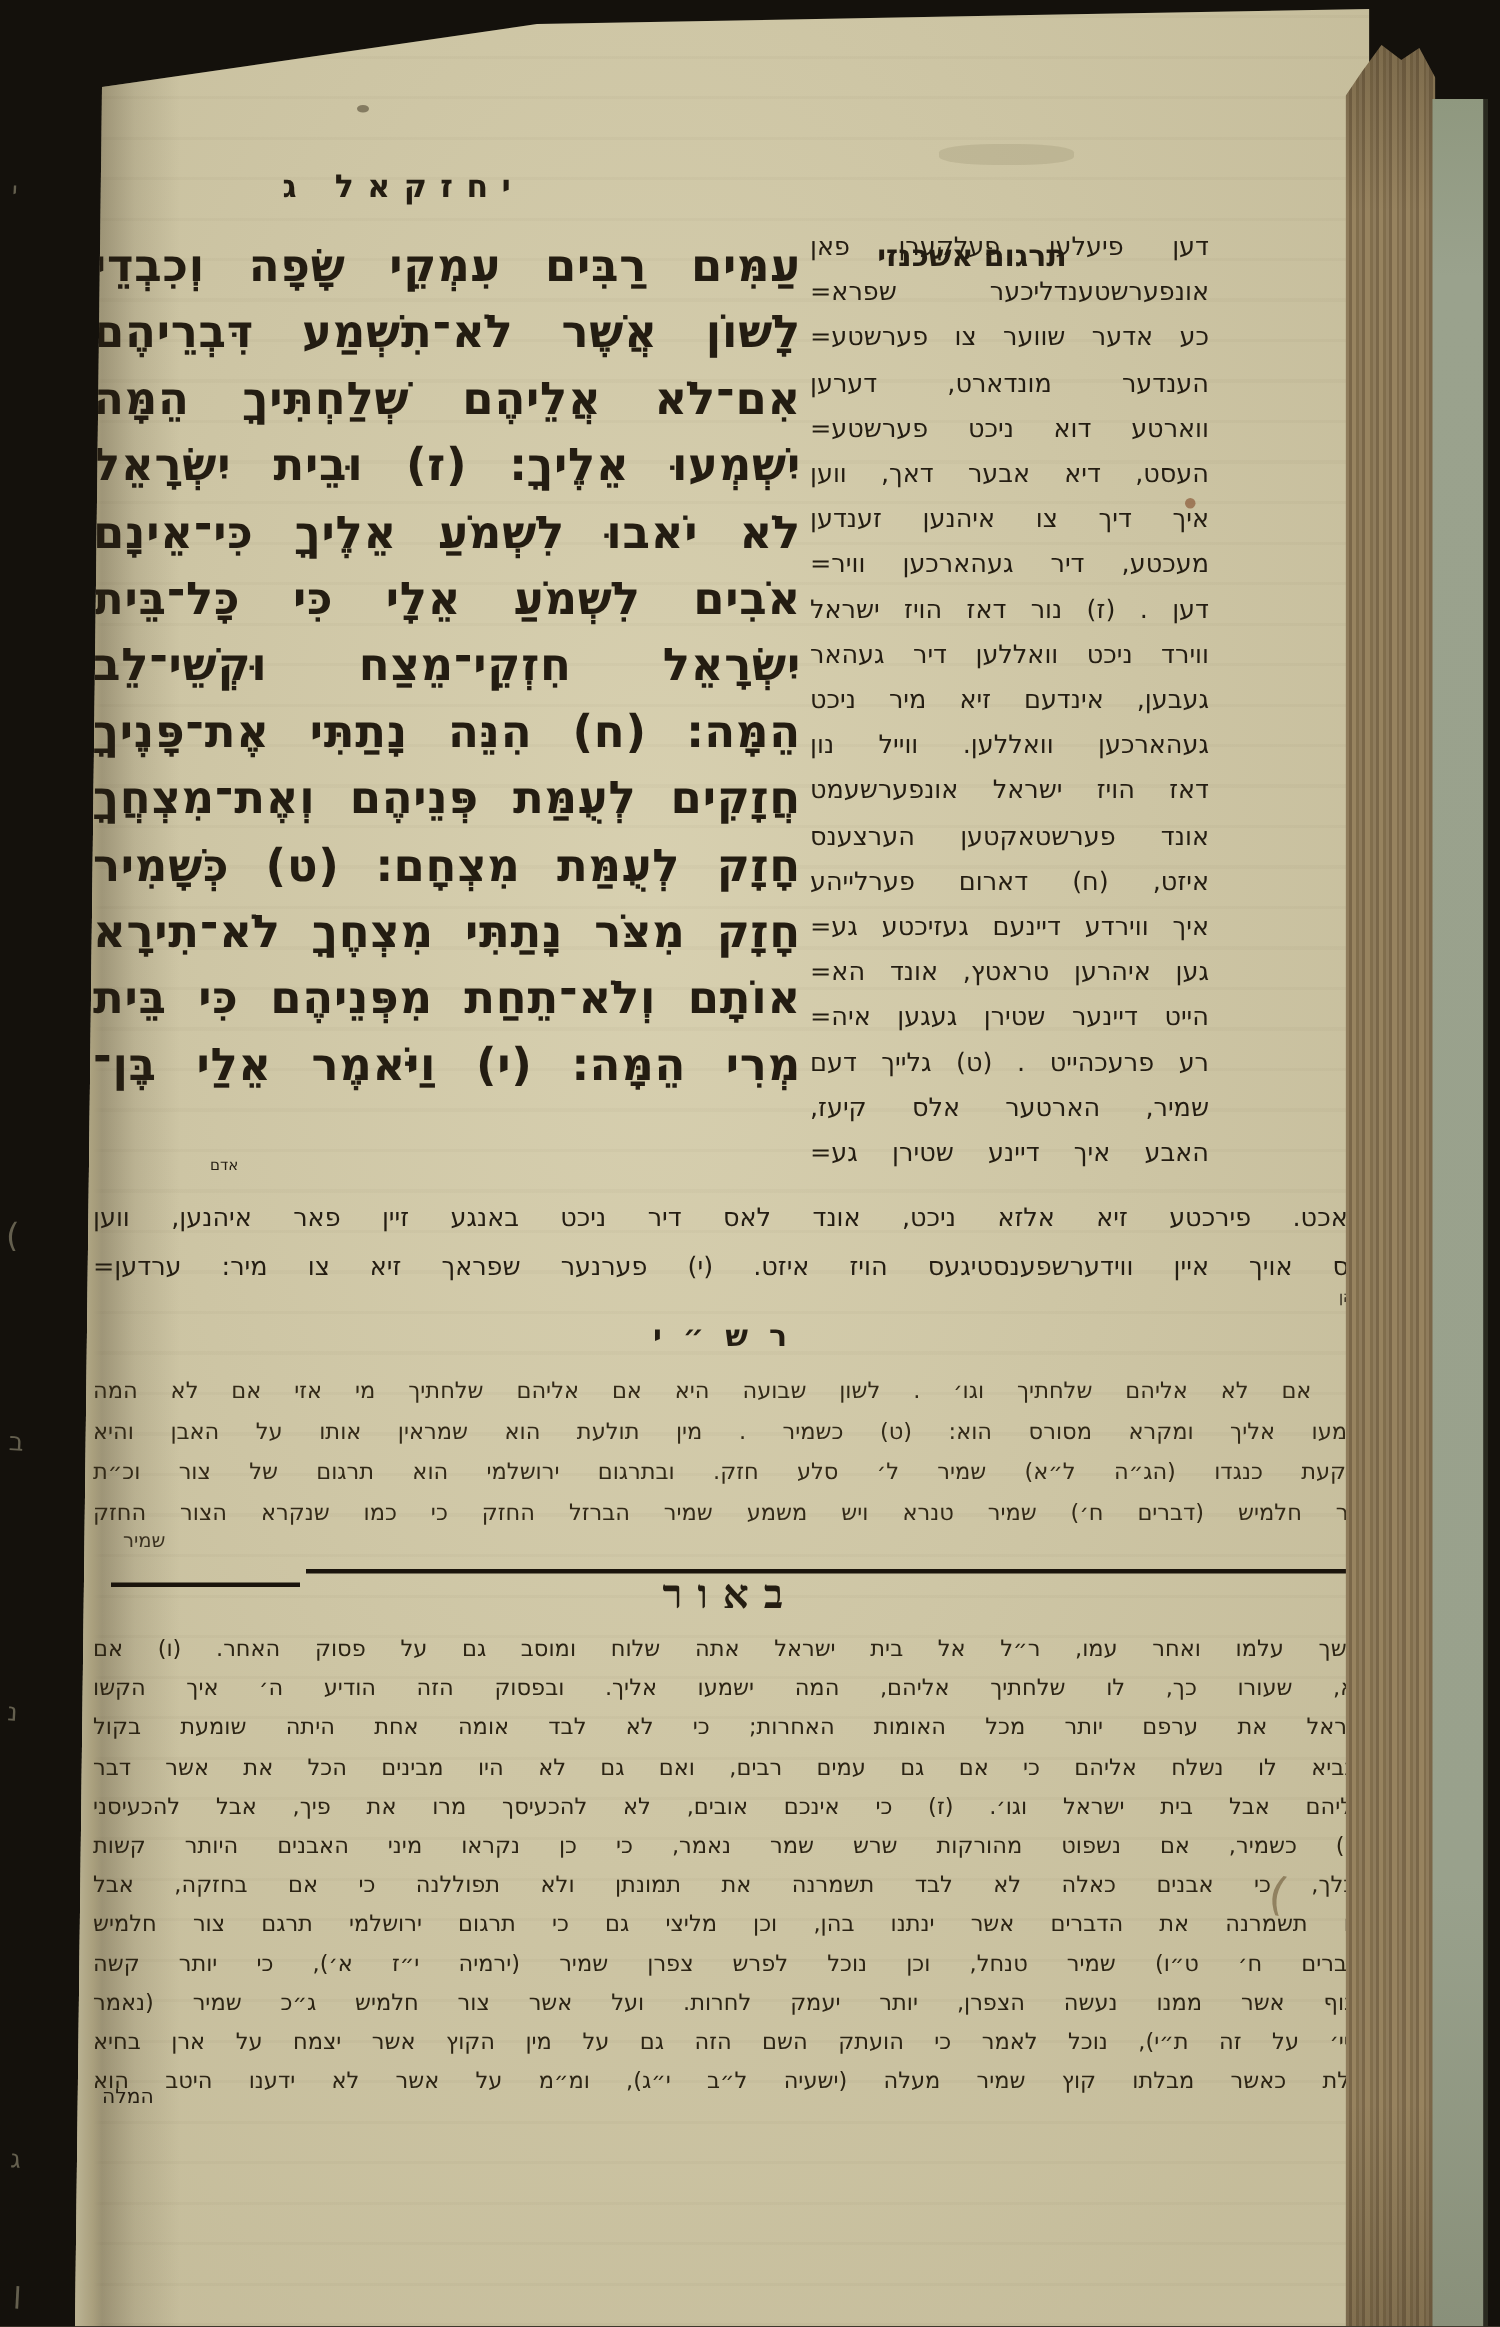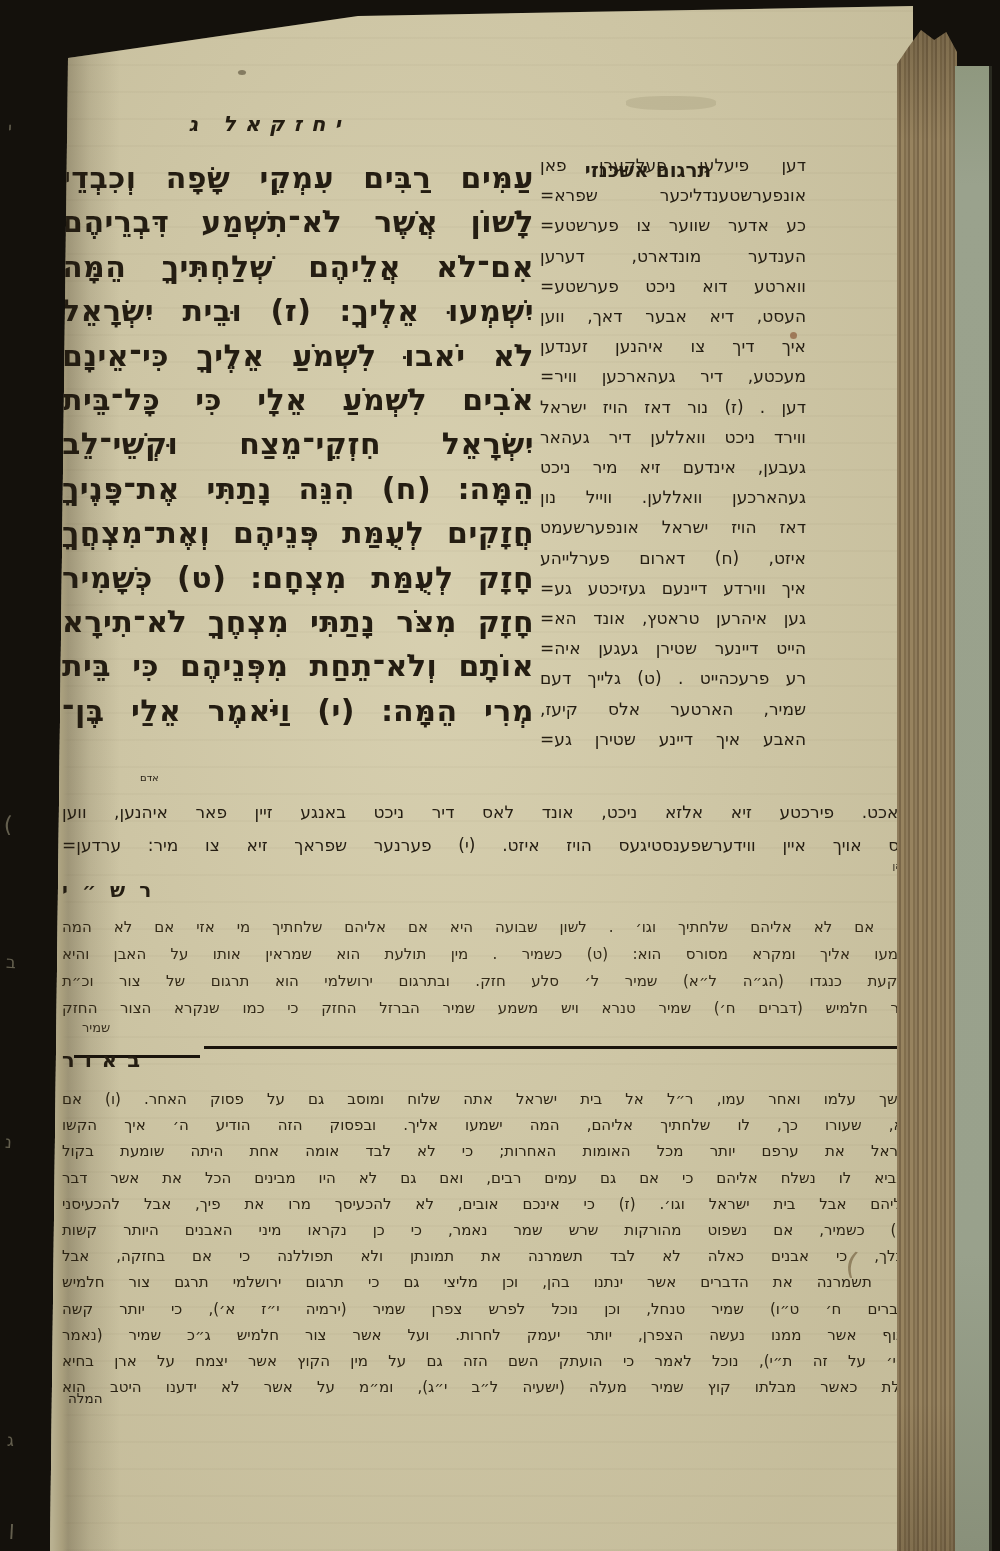--- a/index.html
+++ b/index.html
@@ -25,21 +25,21 @@
           repeating-linear-gradient(0deg, rgba(118,106,76,.05) 0 2px, rgba(0,0,0,0) 2px 27px),
           var(--paper,#d3cba9);}
   .spot{position:absolute;border-radius:50%;pointer-events:none;}
   .spot.s1{left:762px;top:332px;width:7px;height:7px;background:rgba(122,62,30,.55);}
   .spot.s2{left:598px;top:96px;width:90px;height:14px;border-radius:40%;background:rgba(110,100,70,.15);}
   .spot.s3{left:210px;top:70px;width:8px;height:5px;background:rgba(60,50,30,.5);}
   .pen-mark{position:absolute;left:818px;top:1246px;font-size:30px;color:rgba(100,78,46,.55);transform:rotate(12deg);}
 
   
   .head-left{position:absolute;left:108px;top:112px;width:266px;text-align:center;
-             font-size:21px;font-weight:bold;letter-spacing:9px;direction:rtl;font-style:italic;}
+             font-size:21px;font-weight:bold;letter-spacing:9px;direction:rtl;}
   .head-right{position:absolute;left:514px;top:110px;width:212px;text-align:center;
               font-size:20px;font-weight:bold;direction:rtl;margin-top:48px;}
 
   .jline{direction:rtl;text-align:justify;text-align-last:justify;}
 
   
   .bible-col{position:absolute;left:34px;top:156px;width:472px;}
   .bible-col .jline{font-size:30px;font-weight:bold;line-height:44.4px;letter-spacing:.5px;}
 
   
@@ -50,32 +50,32 @@
   .para{position:absolute;left:34px;top:796px;width:848px;}
   .para .jline{font-size:17px;line-height:33px;}
 
   .catch{position:absolute;font-size:10px;direction:rtl;}
   .catch.bible{left:112px;top:772px;}
   .catch.para{left:36px;top:860px;}
   .catch.rashi{left:54px;top:1020px;font-size:13px;color:#3a3120;}
   .catch.biur{left:40px;top:1390px;font-size:13.5px;text-align:center;}
 
   
-  .rashi-title{position:absolute;left:34px;top:878px;width:850px;text-align:left;
+  .rashi-title{position:absolute;left:34px;top:878px;width:850px;text-align:center;
                font-size:20px;font-weight:bold;letter-spacing:14px;direction:rtl;}
   .rashi-text{position:absolute;left:34px;top:914px;width:850px;color:#332a18;}
   .rashi-text .jline{font-size:15px;line-height:27px;}
 
   
   .ruleA{position:absolute;left:176px;top:1046px;width:702px;height:3px;background:var(--rule,#1a140c);}
   .ruleB{position:absolute;left:46px;top:1055px;width:126px;height:3px;background:var(--rule,#1a140c);}
 
   
-  .biur-title{position:absolute;left:34px;top:1048px;width:850px;text-align:left;
-              font-size:21px;font-weight:bold;letter-spacing:10px;direction:rtl;}
+  .biur-title{position:absolute;left:34px;top:1048px;width:850px;text-align:center;
+              font-size:27px;font-weight:bold;letter-spacing:10px;direction:rtl;font-family:Liberation Serif, serif;}
   .biur-text{position:absolute;left:34px;top:1086px;width:850px;color:#2c2414;}
   .biur-text .jline{font-size:15px;line-height:26.2px;}
 
   
   .fore-edge{position:absolute;left:897px;top:22px;width:60px;height:1529px;
      clip-path:polygon(0 42px,18% 26px,40% 8px,62% 18px,82% 10px,100% 30px,100% 100%,0 100%);
      background:
        linear-gradient(180deg, rgba(40,30,14,.25), rgba(0,0,0,0) 120px, rgba(0,0,0,0) 1380px, rgba(40,30,14,.2)),
        repeating-linear-gradient(90deg, #8f7c5c 0 2px, #7a6749 2px 4px, #97835f 4px 7px, #816e4d 7px 9px);}
   
@@ -130,20 +130,21 @@
       <div class="jline">הענדער מונדארט, דערען</div>
       <div class="jline">ווארטע דוא ניכט פערשטע=</div>
       <div class="jline">העסט, דיא אבער דאך, ווען</div>
       <div class="jline">איך דיך צו איהנען זענדען</div>
       <div class="jline">מעכטע, דיר געהארכען וויר=</div>
       <div class="jline">דען . (ז) נור דאז הויז ישראל</div>
       <div class="jline">ווירד ניכט וואללען דיר געהאר</div>
       <div class="jline">געבען, אינדעם זיא מיר ניכט</div>
       <div class="jline">געהארכען וואללען. ווייל נון</div>
       <div class="jline">דאז הויז ישראל אונפערשעמט</div>
+      <div class="jline">אונד פערשטאקטען הערצענס</div>
       <div class="jline">איזט, (ח) דארום פערלייהע</div>
       <div class="jline">איך ווירדע דיינעם געזיכטע גע=</div>
       <div class="jline">גען איהרען טראטץ, אונד הא=</div>
       <div class="jline">הייט דיינער שטירן געגען איה=</div>
       <div class="jline">רע פרעכהייט . (ט) גלייך דעם</div>
       <div class="jline">שמיר, הארטער אלס קיעז,</div>
       <div class="jline">האבע איך דיינע שטירן גע=</div>
     </div>
 
     <div class="para">

